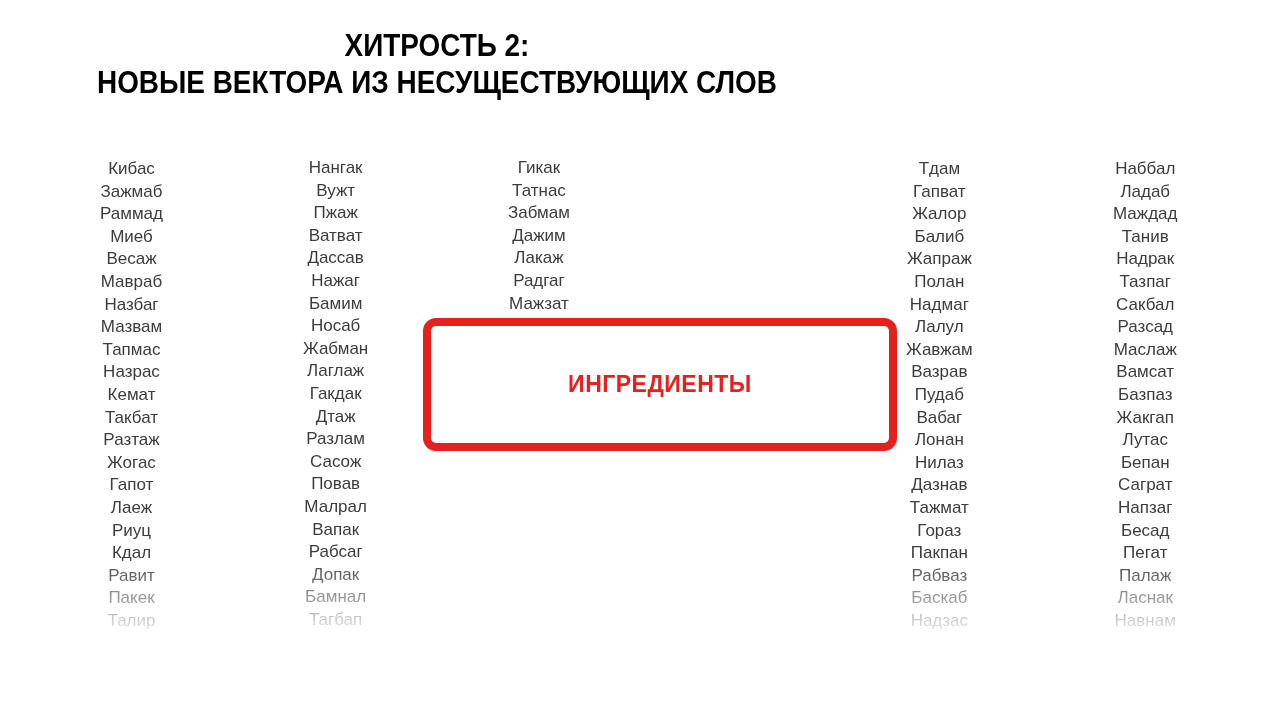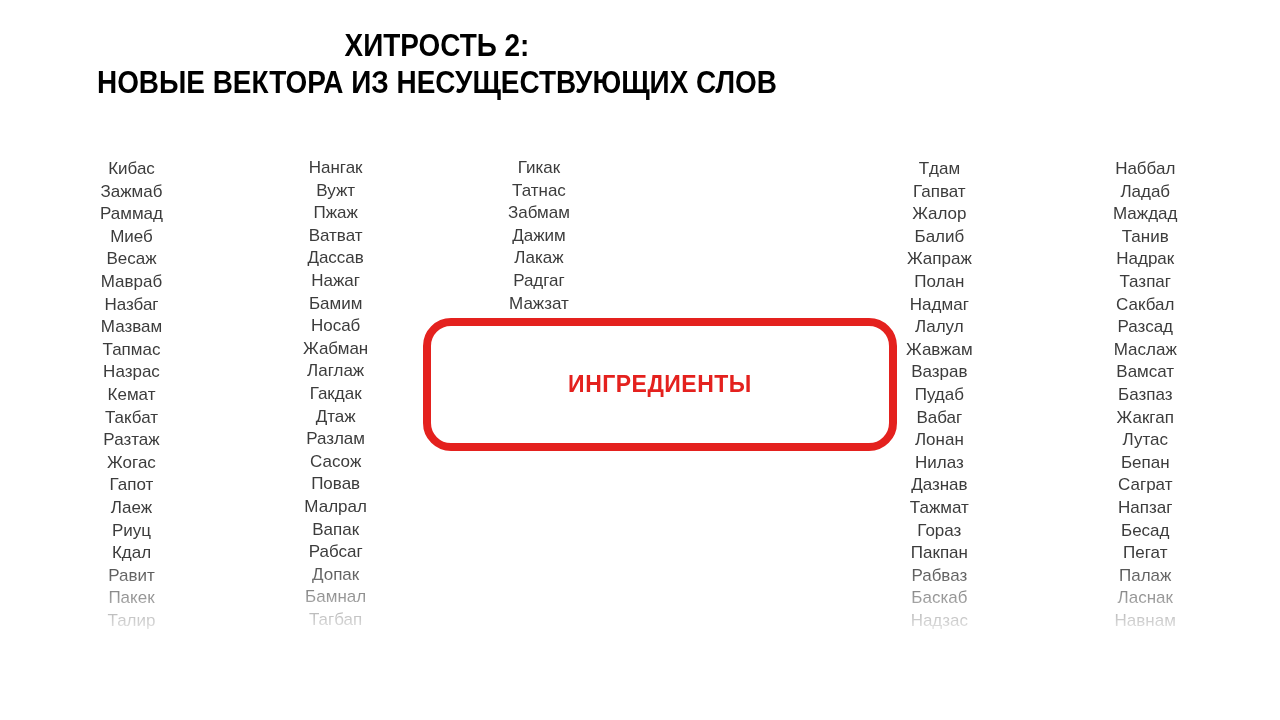--- a/index.html
+++ b/index.html
@@ -31,21 +31,21 @@
     font-size:17px;
     line-height:22.6px;height:22.6px;
     color:var(--word);
     white-space:nowrap;
   }
   .ing-box{
     position:absolute;left:423px;top:318px;
     width:474px;height:133px;
     box-sizing:border-box;
     border:8px solid var(--accent);
-    border-radius:28px;
+    border-radius:13px;
     background:var(--bg);
     display:flex;align-items:center;justify-content:center;
     z-index:5;
   }
   .ing-label{
     font-weight:bold;font-size:23px;letter-spacing:0.5px;
     color:var(--accent);
   }
   .fade{
     position:absolute;left:0;top:558px;width:1280px;height:95px;

